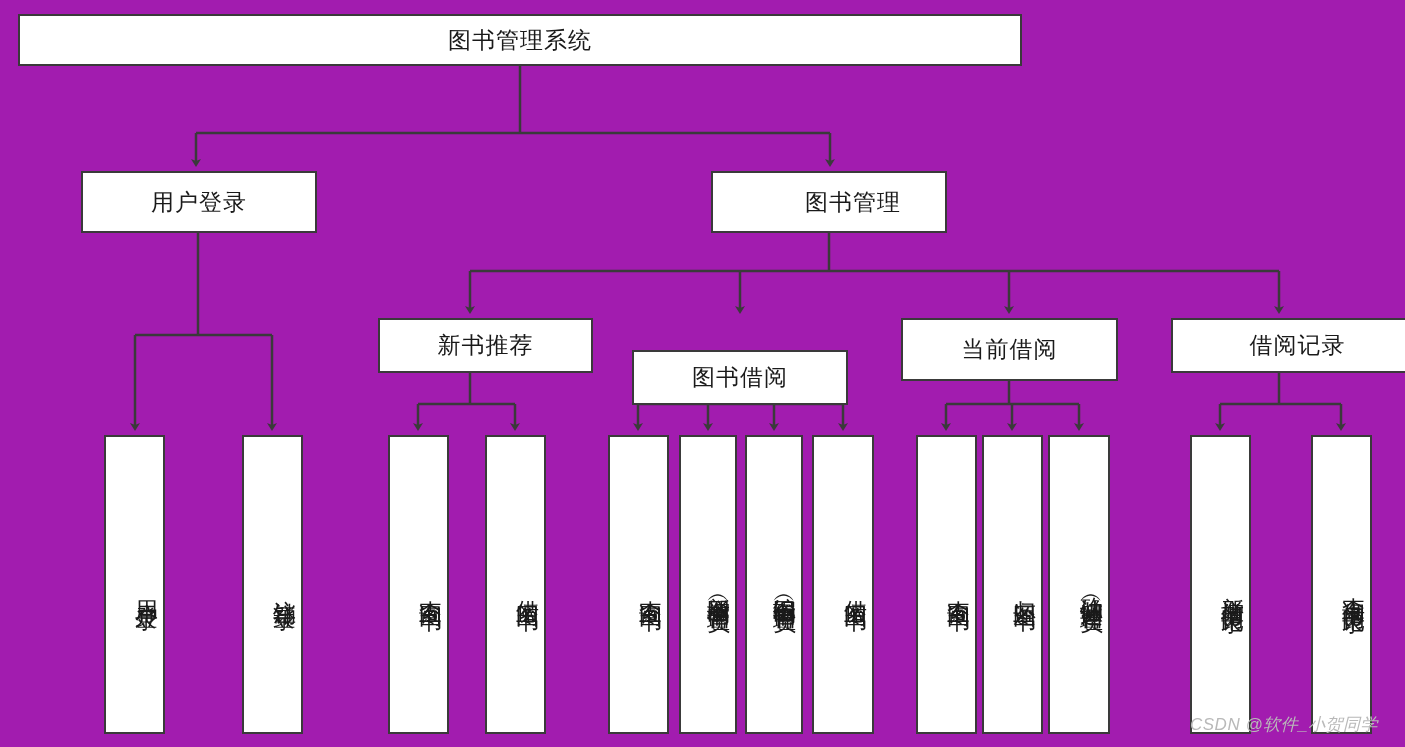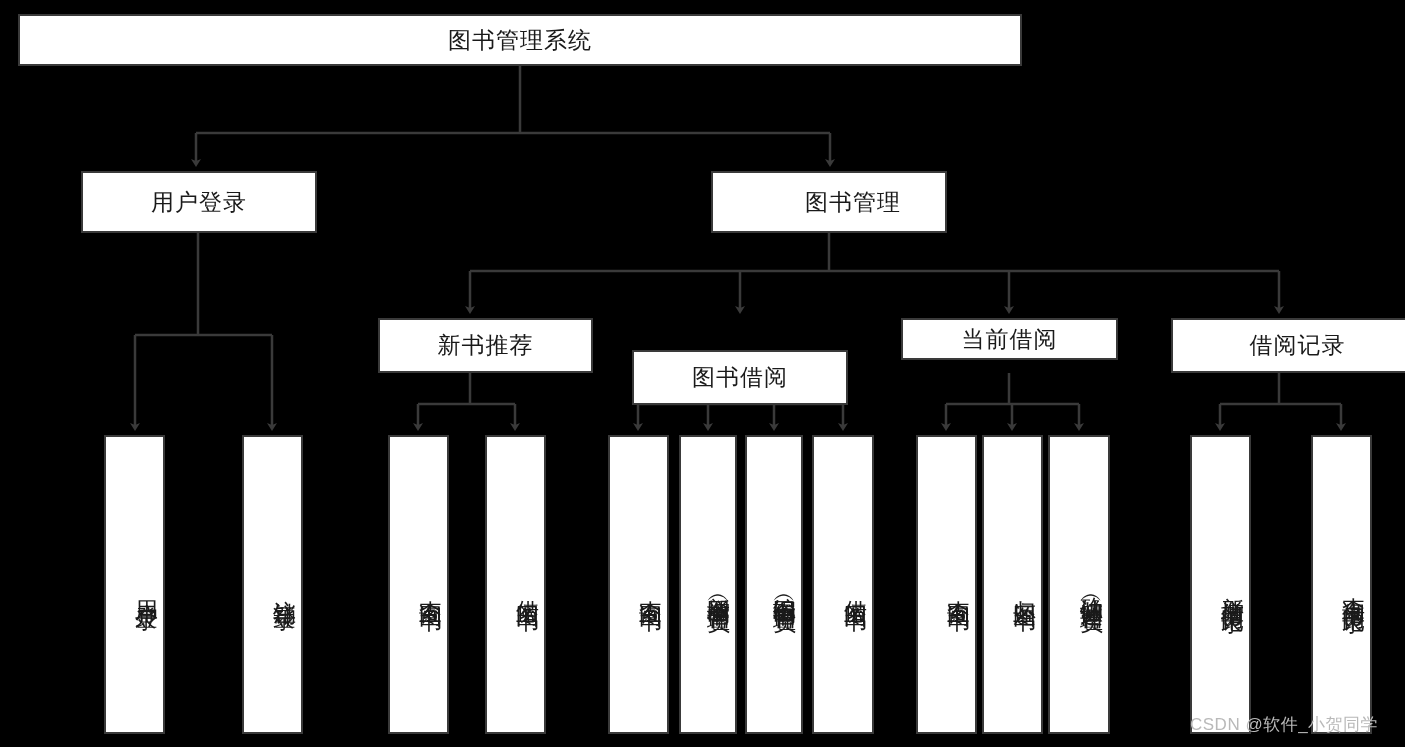--- a/index.html
+++ b/index.html
@@ -7,21 +7,21 @@
     padding: 0;
     background: #ffffff;
   }
   body {
     font-family: "Liberation Sans", "DejaVu Sans", sans-serif;
   }
   #canvas {
     position: relative;
     width: 1405px;
     height: 747px;
-    background: #000000;
+    background: #a21caf;
     overflow: hidden;
   }
   .node {
     position: absolute;
     box-sizing: border-box;
     border: 2.5px solid #3a3a3a;
     background: #ffffff;
     display: flex;
     align-items: center;
     justify-content: center;
@@ -52,20 +52,21 @@
     pointer-events: none;
   }
   .watermark {
     position: absolute;
     left: 1190px;
     top: 713px;
     font-size: 17px;
     color: #b9b9b9;
     white-space: nowrap;
     letter-spacing: 0.5px;
+    font-style: italic;
   }
 </style>
 </head>
 <body>
 
 <div id="canvas">
 
   <svg id="wires" viewBox="0 0 1405 747" xmlns="http://www.w3.org/2000/svg">
     <defs>
       <marker id="arrow" markerWidth="10" markerHeight="10" refX="4" refY="5" orient="auto" markerUnits="userSpaceOnUse">
@@ -116,21 +117,21 @@
     </g>
   </svg>
 
   <div class="node horiz" style="left: 18px; top: 14px; width: 1004px; height: 52px;">图书管理系统</div>
 
   <div class="node horiz" style="left: 81px; top: 171px; width: 236px; height: 62px;">用户登录</div>
   <div class="node horiz" style="left: 711px; top: 171px; width: 236px; height: 62px; padding-left: 48px;">图书管理</div>
 
   <div class="node horiz" style="left: 378px; top: 318px; width: 215px; height: 55px; font-family: Liberation Serif, serif;">新书推荐</div>
   <div class="node horiz" style="left: 632px; top: 318px; width: 216px; height: 55px; margin-top: 32px;">图书借阅</div>
-  <div class="node horiz" style="left: 901px; top: 318px; width: 217px; height: 42px;">当前借阅</div>
+  <div class="node horiz" style="left: 901px; top: 318px; width: 217px; height: 63px;">当前借阅</div>
   <div class="node horiz" style="left: 1171px; top: 318px; width: 253px; height: 55px;">借阅记录</div>
 
   <div class="node vert" style="left: 104px; top: 435px; width: 61px; height: 299px;">用户登录</div>
   <div class="node vert" style="left: 242px; top: 435px; width: 61px; height: 299px;">注销登录</div>
   <div class="node vert" style="left: 388px; top: 435px; width: 61px; height: 299px;">查询图书</div>
   <div class="node vert" style="left: 485px; top: 435px; width: 61px; height: 299px;">借阅图书</div>
   <div class="node vert" style="left: 608px; top: 435px; width: 61px; height: 299px;">查询图书</div>
   <div class="node vert tall" style="left: 679px; top: 435px; width: 58px; height: 299px;">新增图书（管理员）</div>
   <div class="node vert tall" style="left: 745px; top: 435px; width: 58px; height: 299px;">编辑图书（管理员）</div>
   <div class="node vert" style="left: 812px; top: 435px; width: 62px; height: 299px;">借阅图书</div>

